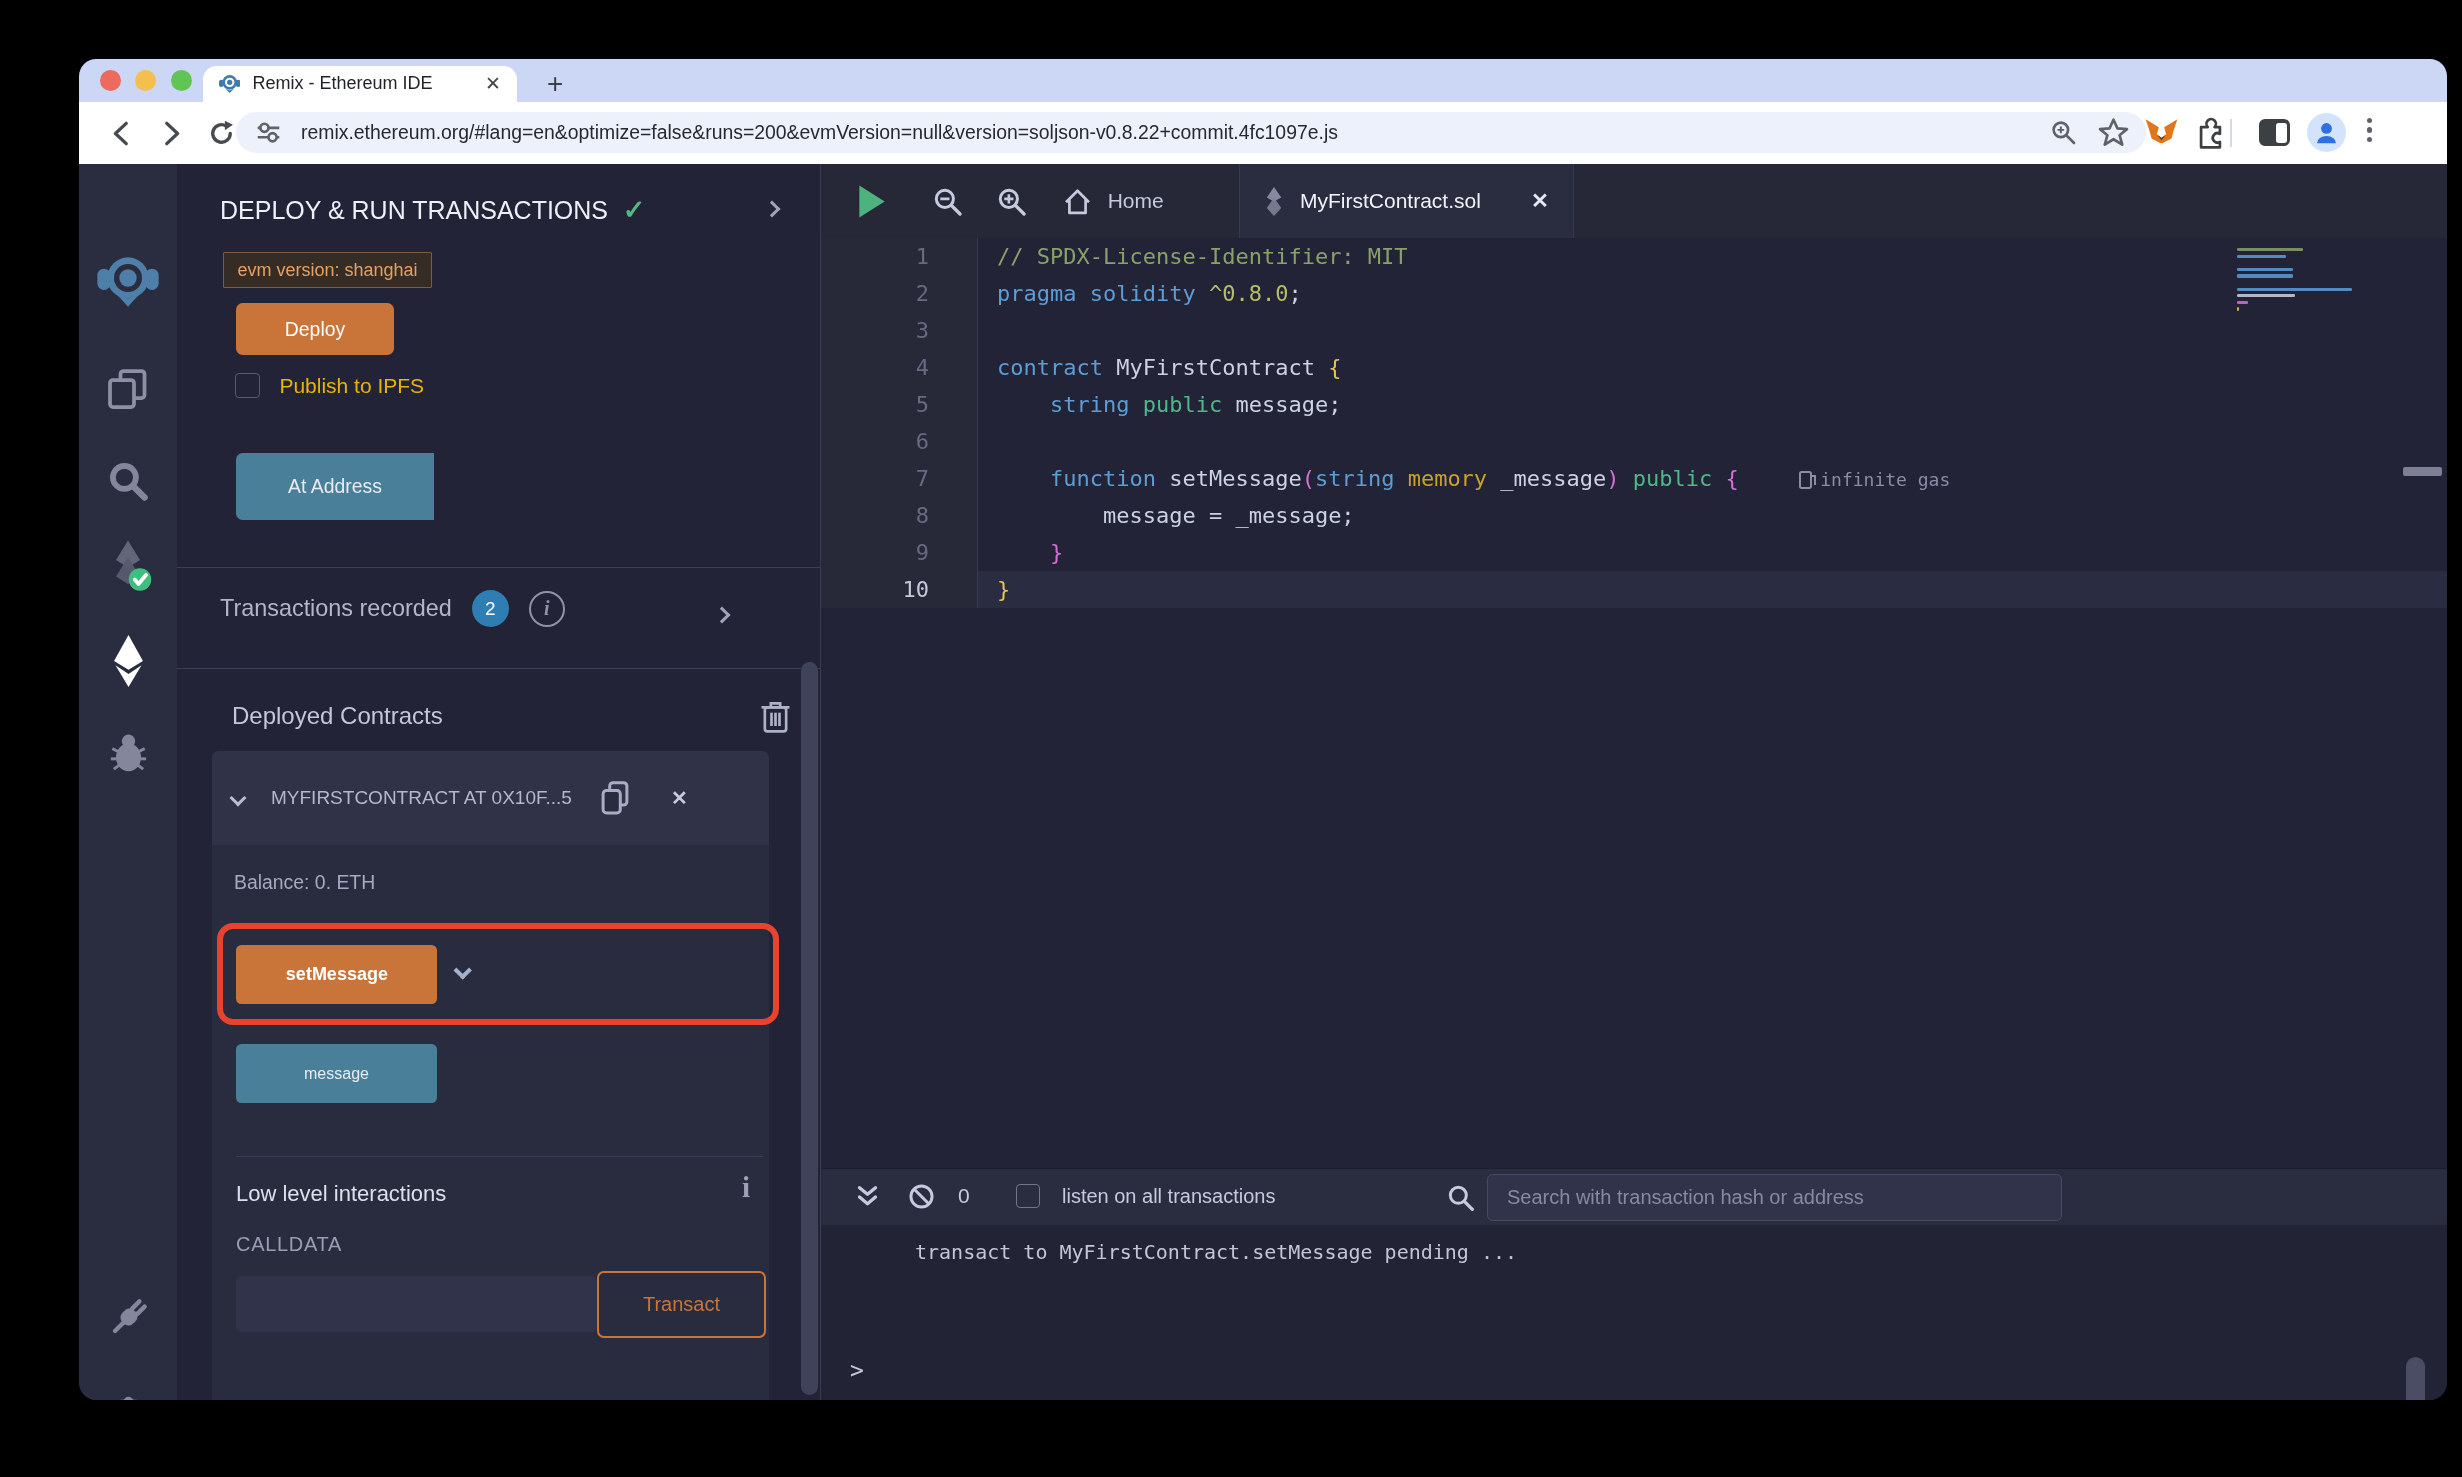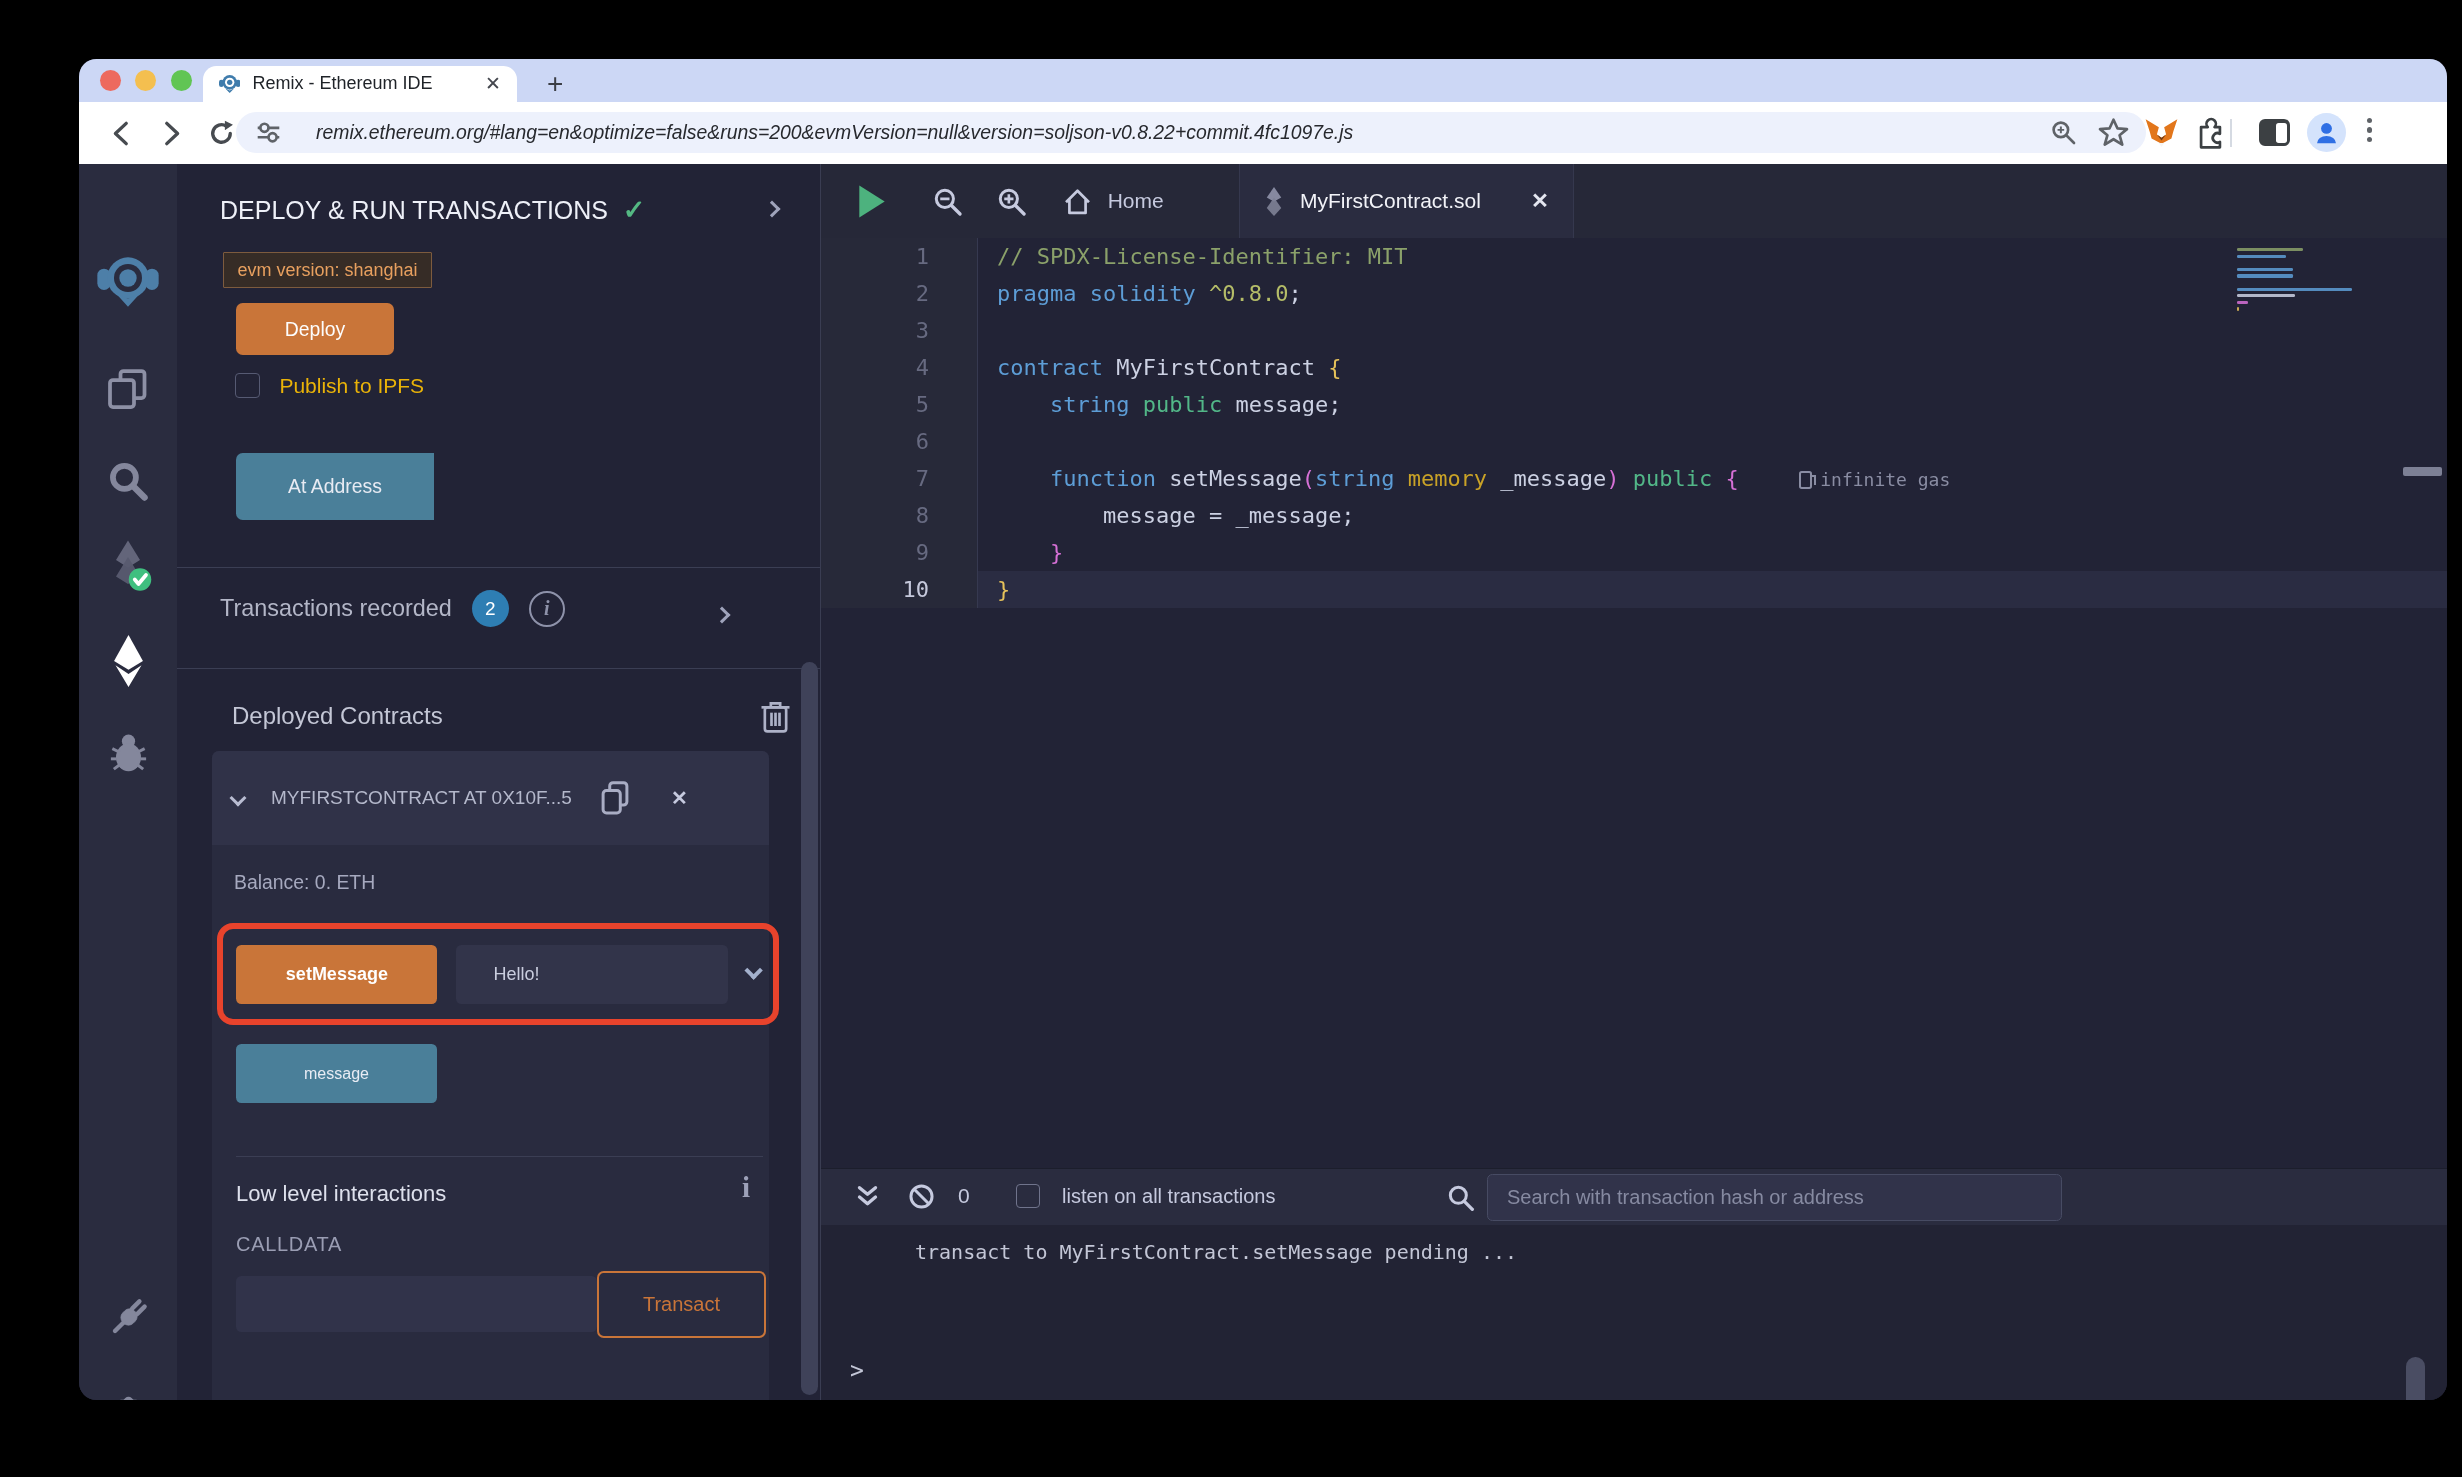--- a/index.html
+++ b/index.html
@@ -15,21 +15,21 @@
   .tl.red{ left:21px; background:#ed6a5e; } .tl.yellow{ left:56px; background:#f4bf4f; } .tl.green{ left:92px; background:#61c554; }
   .btab { position:absolute; left:124px; top:6.7px; width:314px; height:36px; background:#fff;
     border-radius:13.4px 13.4px 0 0; display:flex; align-items:center; padding:0 16px; gap:12px; }
   .btab .title { font-size:18px; color:#1f2328; flex:1; white-space:nowrap; overflow:hidden; }
   .btab .close { font-size:19px; color:#44474e; }
   .newtab { position:absolute; left:468px; top:9.4px; font-size:28px; color:#3b3e45; font-weight:300; }
   .toolbar { position:absolute; left:0; top:43px; width:100%; height:62px; background:#fff; }
   .navic { position:absolute; top:16px; }
   .pill { position:absolute; left:157px; top:10px; width:1910px; height:41px; background:#edf1fc;
     border-radius:21px; display:flex; align-items:center; }
-  .pill .url { font-size:19.4px; color:#27292e; margin-left:34px; flex:1; white-space:nowrap; overflow:hidden;font-style:italic; }
+  .pill .url { font-size:19.4px; color:#27292e; margin-left:19px; flex:1; white-space:nowrap; overflow:hidden; }
   .sep { position:absolute; left:2151px; top:17.4px; width:2px; height:28px; background:#d5dae2; }
   .sidebar-box { position:absolute; left:2180px; top:17.4px; width:31px; height:27px; background:#3c4043;
     border-radius:6px; }
   .sidebar-box::after { content:""; position:absolute; right:3.3px; top:3.3px; width:10.7px; height:20px;
     background:#fff; border-radius:2.7px; }
   .avatar { position:absolute; left:2228px; top:11.4px; width:39px; height:39px; border-radius:50%; background:#d4e3fc;
     display:flex; align-items:center; justify-content:center; }
   .kebab { position:absolute; left:2288px; top:12px; width:5.4px; }
   .kebab i { display:block; width:5.4px; height:5.4px; border-radius:50%; background:#5f6368; margin:4px 0; }
 
@@ -331,21 +331,20 @@
             <svg width="32" height="37" viewBox="0 0 48 56">
               <rect x="16" y="4" width="26" height="34" rx="5" fill="none" stroke="#a9adc4" stroke-width="4.5"></rect>
               <rect x="6" y="16" width="26" height="34" rx="5" fill="#292b3f" stroke="#a9adc4" stroke-width="4.5"></rect>
             </svg>
             <span class="x">✕</span>
           </div>
         </div>
         <span class="balance">Balance: 0. ETH</span>
         <div class="redbox">
           <div class="fn">setMessage</div>
-          <input value="Hello!" style="">
           <span class="chev-dn"></span>
         </div>
         <div class="msg-btn">message</div>
         <div class="hdiv" style="top:992px;left:59px;width:527px"></div>
         <span class="ll-title">Low level interactions</span>
         <span class="ll-info">i</span>
         <span class="calldata">CALLDATA</span>
         <input class="cd-input" style="">
         <div class="transact">Transact</div>
         <div class="p-scroll"></div>

